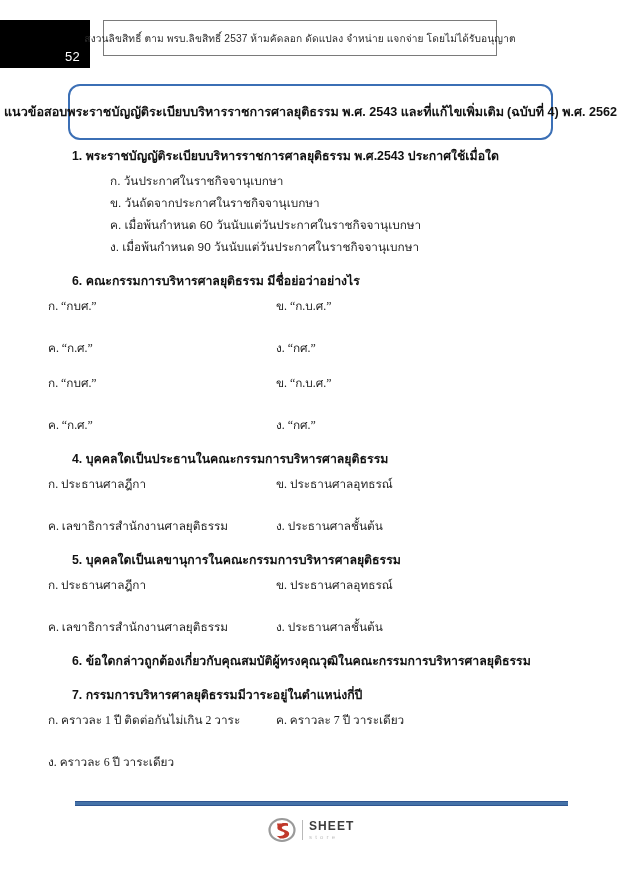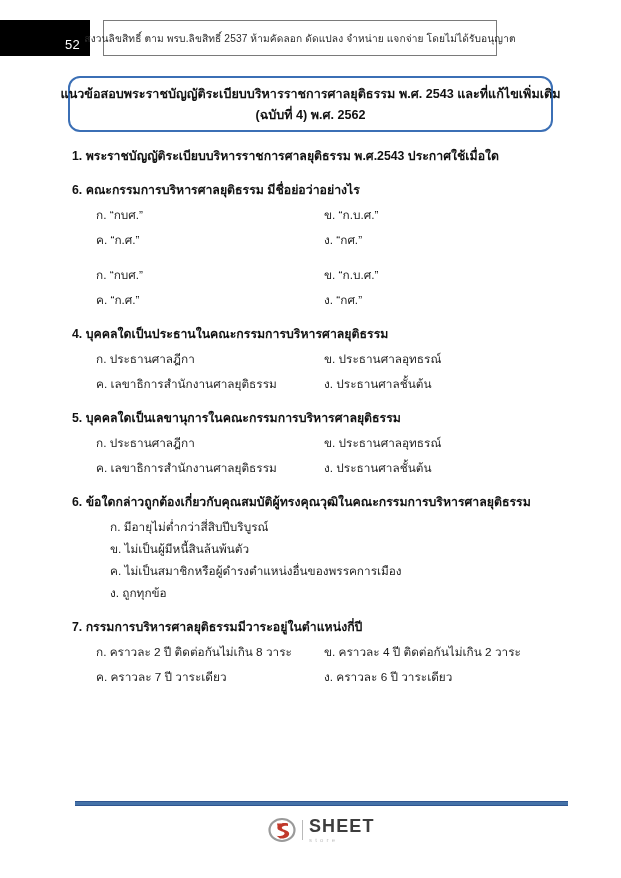--- a/index.html
+++ b/index.html
@@ -29,21 +29,21 @@
     left: 0;
     top: 20px;
     width: 621px;
     height: 36px;
   }
   .page-number-box {
     position: absolute;
     left: 0;
     top: 0;
     width: 90px;
-    height: 36px;
+    height: 48px;
     background: #000000;
     box-sizing: border-box;
   }
   .page-number-box .pn {
     position: absolute;
     right: 10px;
     bottom: 5px;
     color: #ffffff;
     font-size: 13px;
     line-height: 13px;
@@ -65,28 +65,28 @@
     font-size: 10.2px;
     color: #2b2b2b;
     white-space: nowrap;
     letter-spacing: 0.1px;
   }
 
   
   .title-box {
     position: absolute;
     left: 68px;
-    top: 76px;
+    top: 84px;
     width: 485px;
     height: 56px;
     border: 2px solid #3b6fb5;
     border-radius: 12px;
     box-sizing: border-box;
     display: flex;
-    flex-direction: column;
+    flex-direction: row;
     align-items: center;
     justify-content: center;
     gap: 3px;
   }
   .title-line {
     font-size: 12.6px;
     font-weight: bold;
     color: #111111;
     white-space: nowrap;
     line-height: 18px;
@@ -111,22 +111,23 @@
     line-height: 21px;
     white-space: nowrap;
   }
   .opts {
     margin-top: 3px;
   }
   
   .opts.grid2 {
     display: grid;
     grid-template-columns: 228px auto;
-    margin-left: 96px;
-    row-gap: 3px;
+    margin-left: 48px;
+    row-gap: 20px;
+    font-family: Liberation Serif, serif;
   }
   .opts.grid2 .opt {
     font-size: 11.8px;
     color: #1a1a1a;
     line-height: 22px;
     white-space: nowrap;
   }
   
   .opts.stack {
     margin-left: 110px;
@@ -170,21 +171,21 @@
     background: #b9b9b9;
     flex: 0 0 auto;
   }
   .logo-words {
     display: flex;
     flex-direction: column;
     justify-content: center;
     line-height: 1;
   }
   .logo-sheet {
-    font-size: 18px;
+    font-size: 12px;
     font-weight: bold;
     color: #3d3d3d;
     letter-spacing: 1.1px;
   }
   .logo-store {
     font-size: 6px;
     color: #c2c2c2;
     letter-spacing: 3.2px;
     margin-top: 2px;
   }
@@ -205,20 +206,26 @@
 
   <div class="title-box">
     <div class="title-line">แนวข้อสอบพระราชบัญญัติระเบียบบริหารราชการศาลยุติธรรม พ.ศ. 2543 และที่แก้ไขเพิ่มเติม</div>
     <div class="title-line">(ฉบับที่ 4) พ.ศ. 2562</div>
   </div>
 
   <div class="questions">
 
     <div class="q-block">
       <div class="q-stem">1. พระราชบัญญัติระเบียบบริหารราชการศาลยุติธรรม พ.ศ.2543 ประกาศใช้เมื่อใด</div>
+      <div class="opts stack">
+        <div class="opt">ก. วันประกาศในราชกิจจานุเบกษา</div>
+        <div class="opt">ข. วันถัดจากประกาศในราชกิจจานุเบกษา</div>
+        <div class="opt">ค. เมื่อพ้นกำหนด 60 วันนับแต่วันประกาศในราชกิจจานุเบกษา</div>
+        <div class="opt">ง. เมื่อพ้นกำหนด 90 วันนับแต่วันประกาศในราชกิจจานุเบกษา</div>
+      </div>
     </div>
 
     <div class="q-block">
       <div class="q-stem">6. คณะกรรมการบริหารศาลยุติธรรม มีชื่อย่อว่าอย่างไร</div>
       <div class="opts grid2">
         <div class="opt">ก. “กบศ.”</div>
         <div class="opt">ข. “ก.บ.ศ.”</div>
         <div class="opt">ค. “ก.ศ.”</div>
         <div class="opt">ง. “กศ.”</div>
       </div>
@@ -248,33 +255,26 @@
       <div class="opts grid2">
         <div class="opt">ก. ประธานศาลฎีกา</div>
         <div class="opt">ข. ประธานศาลอุทธรณ์</div>
         <div class="opt">ค. เลขาธิการสำนักงานศาลยุติธรรม</div>
         <div class="opt">ง. ประธานศาลชั้นต้น</div>
       </div>
     </div>
 
     <div class="q-block">
       <div class="q-stem">6. ข้อใดกล่าวถูกต้องเกี่ยวกับคุณสมบัติผู้ทรงคุณวุฒิในคณะกรรมการบริหารศาลยุติธรรม</div>
-      <div class="opts stack">
-        <div class="opt">ก. มีอายุไม่ต่ำกว่าสี่สิบปีบริบูรณ์</div>
-        <div class="opt">ข. ไม่เป็นผู้มีหนี้สินล้นพ้นตัว</div>
-        <div class="opt">ค. ไม่เป็นสมาชิกหรือผู้ดำรงตำแหน่งอื่นของพรรคการเมือง</div>
-        <div class="opt">ง. ถูกทุกข้อ</div>
-      </div>
     </div>
 
     <div class="q-block">
       <div class="q-stem">7. กรรมการบริหารศาลยุติธรรมมีวาระอยู่ในตำแหน่งกี่ปี</div>
       <div class="opts grid2">
-        <div class="opt">ก. คราวละ 2 ปี ติดต่อกันไม่เกิน 8 วาระ</div>
-        <div class="opt">ข. คราวละ 4 ปี ติดต่อกันไม่เกิน 2 วาระ</div>
+        <div class="opt">ก. คราวละ 1 ปี ติดต่อกันไม่เกิน 2 วาระ</div>
         <div class="opt">ค. คราวละ 7 ปี วาระเดียว</div>
         <div class="opt">ง. คราวละ 6 ปี วาระเดียว</div>
       </div>
     </div>
 
   </div>
 
   <div class="footer-rule"></div>
 
   <div class="footer-logo">

